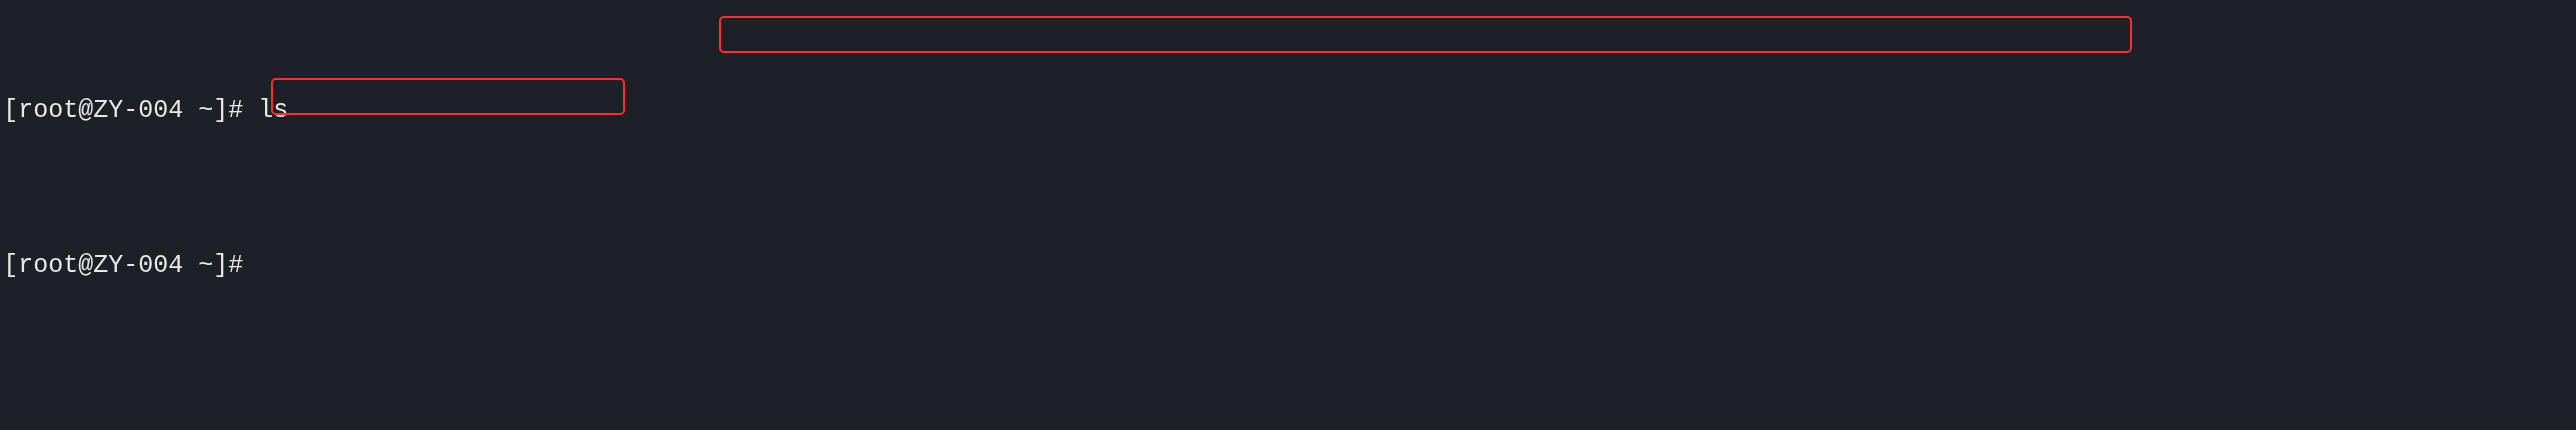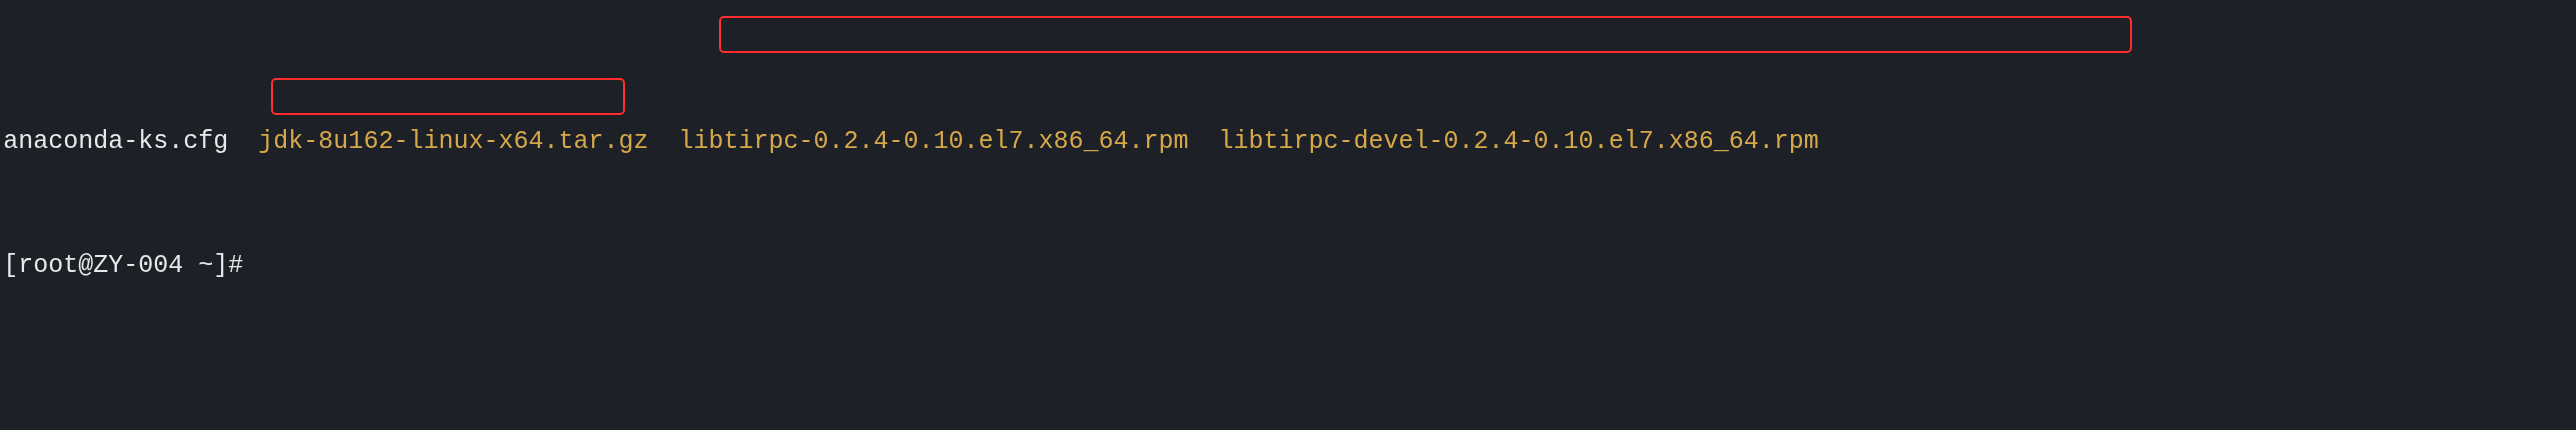--- a/index.html
+++ b/index.html
@@ -32,22 +32,22 @@
     pointer-events: none;
   }
   .annot1 { left: 719px;  top: 16.4px;  width: 1409px; height: 33px; }
   .annot2 { left: 271px;  top: 78px;  width: 350px;  height: 33px; }
 </style>
 </head>
 <body>
 
 <div class="terminal">
 
+  <span class="line"><span class="prompt-white">[root@ZY-004 ~]# </span><span class="prompt-white">ls</span></span>
 
-  <span class="line"><span class="prompt-white">anaconda-ks.cfg</span><span>  </span><span class="file-gold">jdk-8u162-linux-x64.tar.gz</span><span>  </span><span class="file-gold">libtirpc-0.2.4-0.10.el7.x86_64.rpm</span><span>  </span><span class="file-gold">libtirpc-devel-0.2.4-0.10.el7.x86_64.rpm</span></span>
 
   <span class="line"><span class="prompt-white">[root@ZY-004 ~]#</span></span>
 
   
 
   
   
   
   
   

